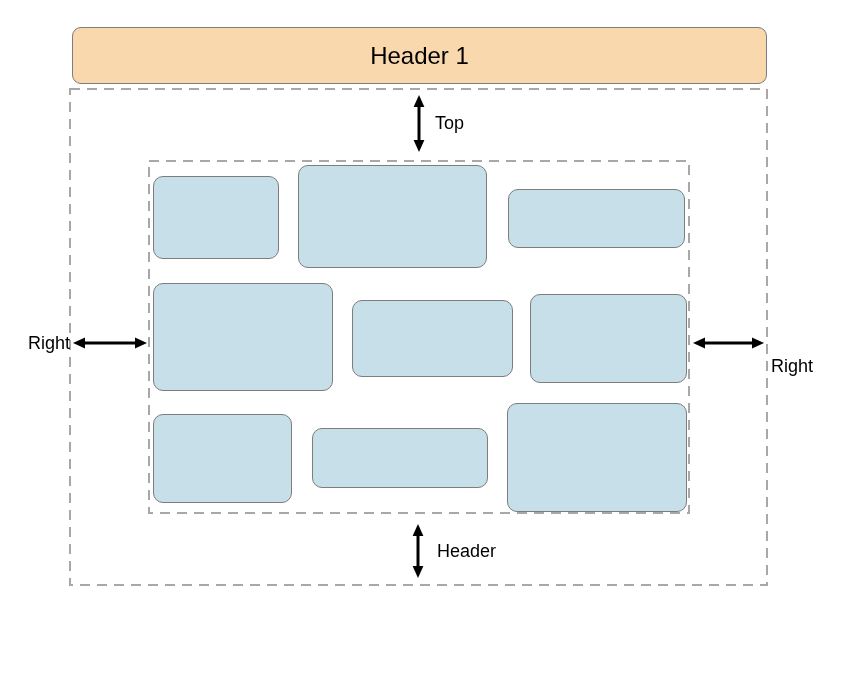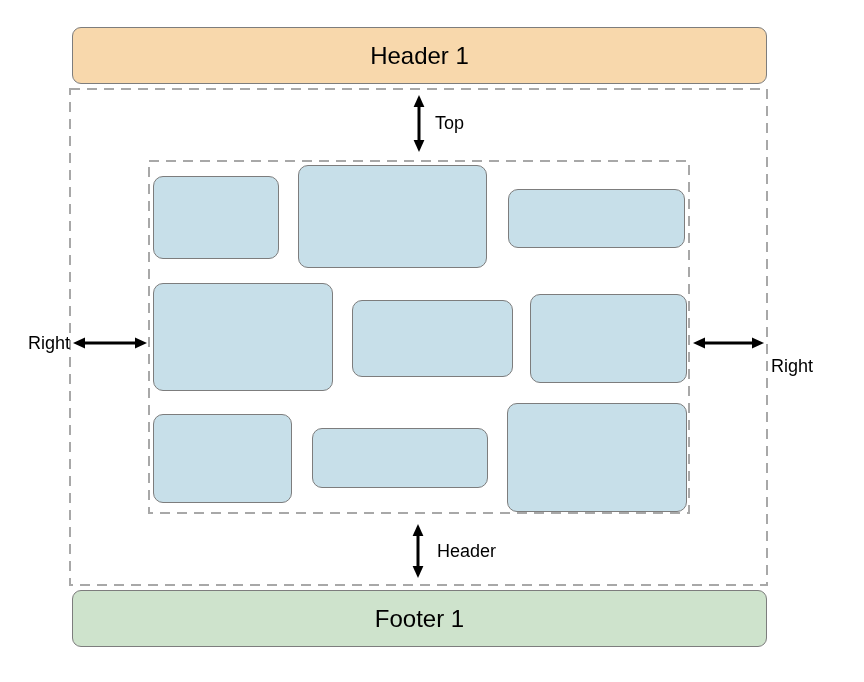--- a/index.html
+++ b/index.html
@@ -138,17 +138,14 @@
       <line x1="10" y1="8" x2="61" y2="8"></line>
       <polygon points="71,8 59,2.6 59,13.4"></polygon>
     </svg>
   </div>
 
   <div class="inset-label label-top">Top</div>
   <div class="inset-label label-bottom">Header</div>
   <div class="inset-label label-left">Right</div>
   <div class="inset-label label-right">Right</div>
 
-  <div class="bar footer-bar">
-    <span>Footer 1</span>
-  </div>
 
 </div>
 
 </body></html>

